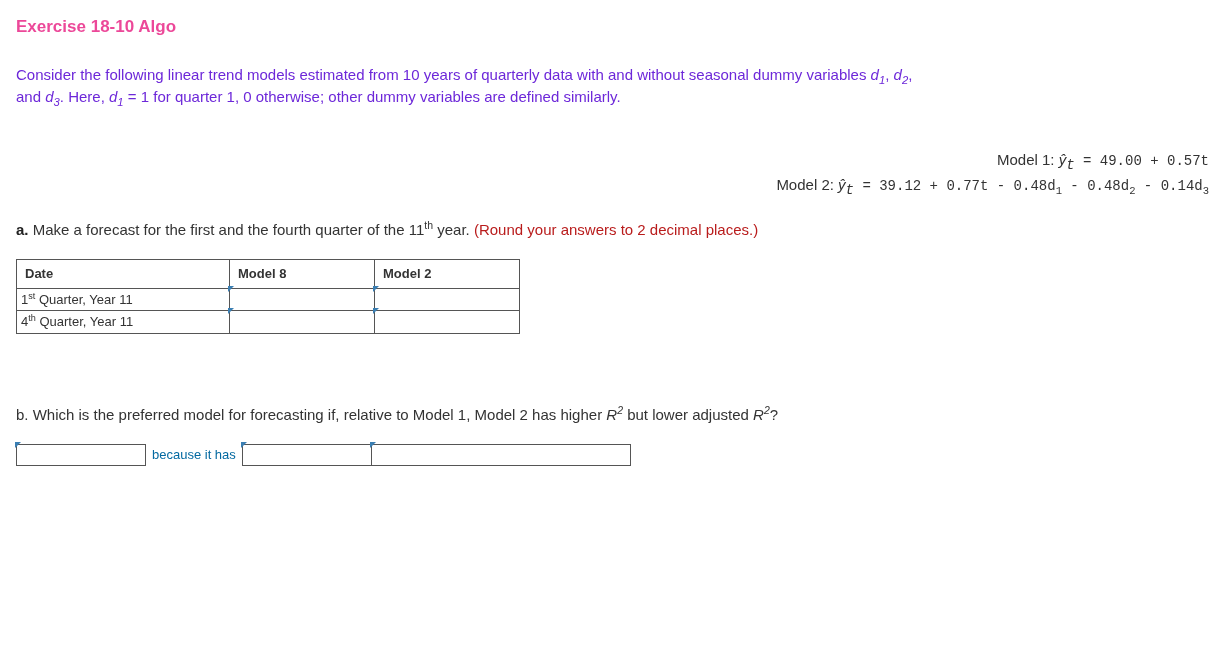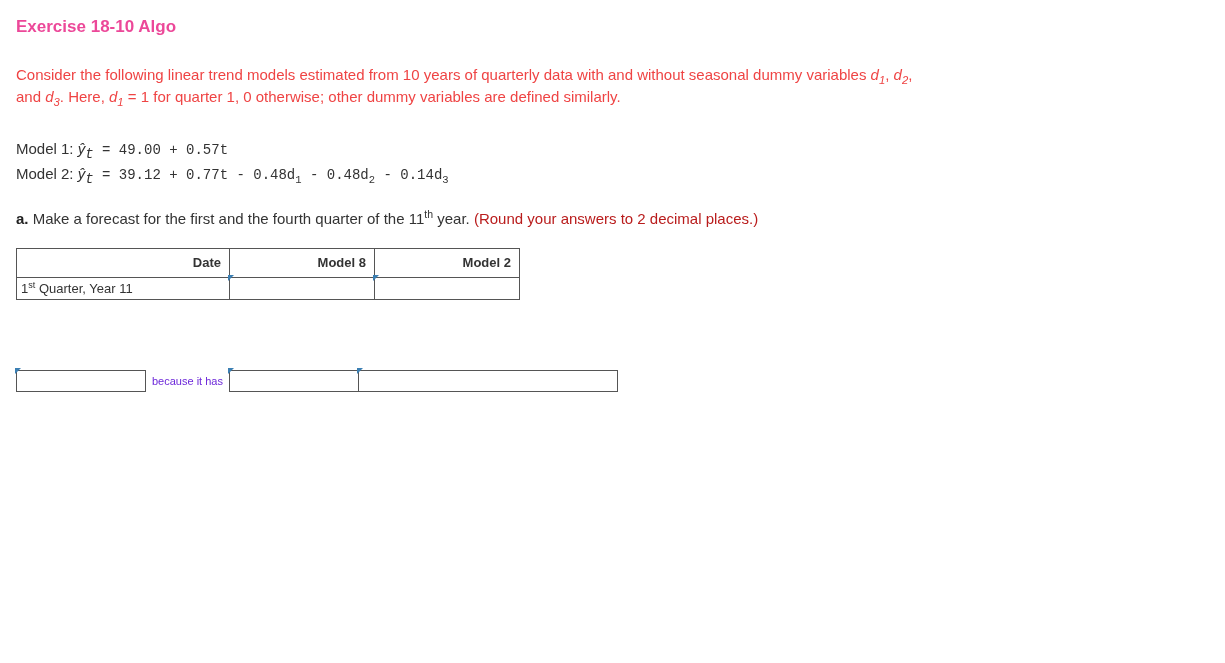--- a/index.html
+++ b/index.html
@@ -12,28 +12,29 @@
     width: 1225px;
     box-sizing: border-box;
   }
   .title {
     font-weight: 700;
     font-size: 17px;
     color: #ec4899;
     margin-bottom: 24px;
   }
   .intro {
-    color: #ef4444;
-    margin-bottom: 29px;
+    color: #6d28d9;
+    margin-bottom: 40px;
   }
   .models {
     margin-bottom: 22px;
   }
   .models .line {
     margin: 2px 0;
+    text-align: right;
   }
   .mono {
     font-family: "Courier New", Courier, monospace;
     font-size: 14px;
   }
   .y-hat { font-style: italic; }
   .sub { font-style: italic; }
   .q {
     margin-bottom: 18px;
   }
@@ -44,21 +45,21 @@
     border-collapse: collapse;
     margin-top: 6px;
   }
   table.answer td, table.answer th {
     border: 1px solid #555;
     font-size: 13px;
     vertical-align: middle;
   }
   table.answer th {
     font-weight: 700;
-    text-align: right;
+    text-align: left;
     background: #fff;
     padding: 4px 8px;
   }
   table.answer td.label {
     padding: 1px 6px 1px 4px;
     width: 180px;
   }
   .input-cell {
     position: relative;
     width: 120px;
@@ -117,23 +118,23 @@
     border: none;
     outline: none;
     background: transparent;
     width: 100%;
     height: 100%;
     font-size: 13px;
     padding: 2px 4px;
     box-sizing: border-box;
   }
   .between-text {
-    font-size: 11px;
+    font-size: 13px;
     padding: 0 6px;
-    color: #6d28d9;
+    color: #0369a1;
   }
   sup { font-size: 0.7em; line-height: 0; }
   sub { font-size: 0.75em; line-height: 0; }
 </style>
 </head>
 <body>
 
 <div class="title">Exercise 18-10 Algo</div>
 
 <div class="intro">
@@ -160,24 +161,32 @@
       <tr>
     <th style="width:196px">Date</th>
     <th style="width:128px">Model 8</th>
     <th style="width:128px">Model 2</th>
   </tr>
   <tr>
     <td class="label"><span>1</span><sup>st</sup><span> Quarter, Year 11</span></td>
     <td class="input-cell"><input type="text" value="" style=""></td>
     <td class="input-cell"><input type="text" value="" style=""></td>
   </tr>
+  <tr>
+    <td class="label"><span>4</span><sup>th</sup><span> Quarter, Year 11</span></td>
+    <td class="input-cell"><input type="text" value="" style=""></td>
+    <td class="input-cell"><input type="text" value="" style=""></td>
+  </tr>
 </tbody>
   </table>
 
 <div class="partb-wrap">
+  <div class="partb-q">
+    <span class="lbl">b.</span><span> Which is the preferred model for forecasting if, relative to Model 1, Model 2 has higher </span><span class="sub"><span>R</span><sup>2</sup></span><span> but lower adjusted </span><span class="sub"><span>R</span><sup>2</sup></span><span>?</span>
+  </div>
 
   <div class="blank-row">
     <div class="blank-box" style="width:130px">
       <input type="text" value="" style="">
     </div>
     <span class="between-text">because it has</span>
     <div class="blank-box" style="width:130px">
       <input type="text" value="" style="">
     </div>
     <div class="blank-box" style="width:260px; margin-left:-1px">

